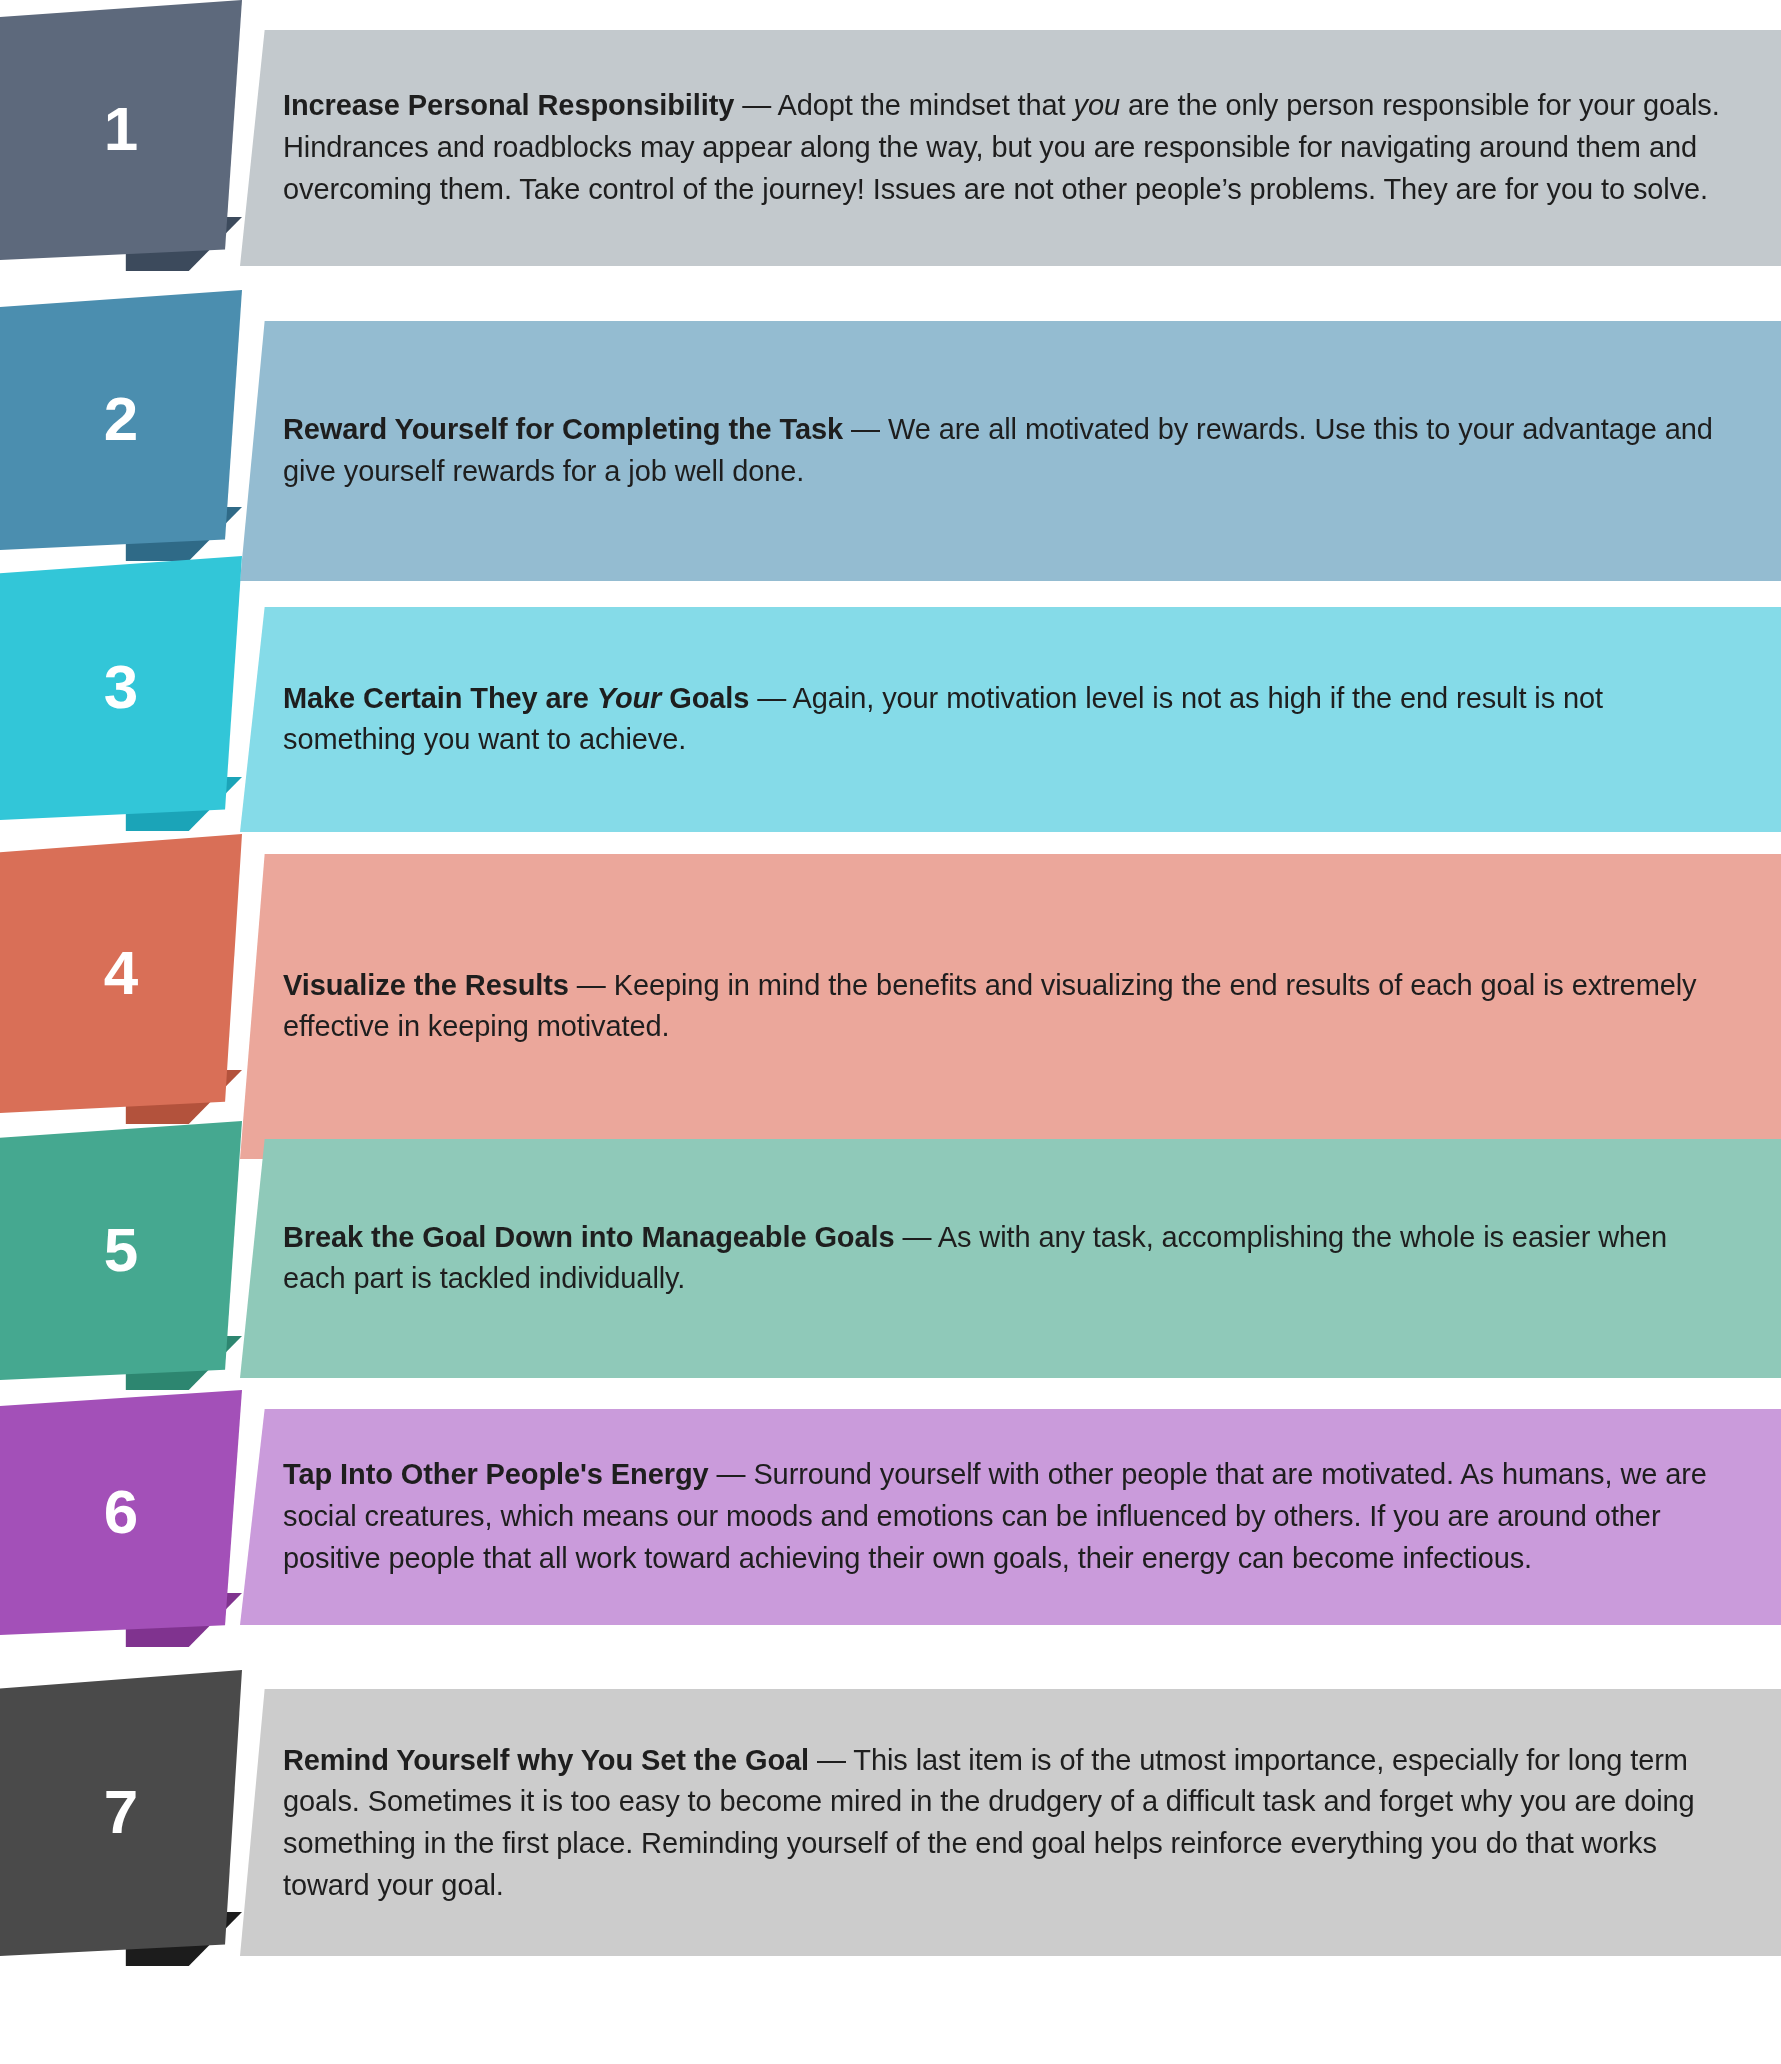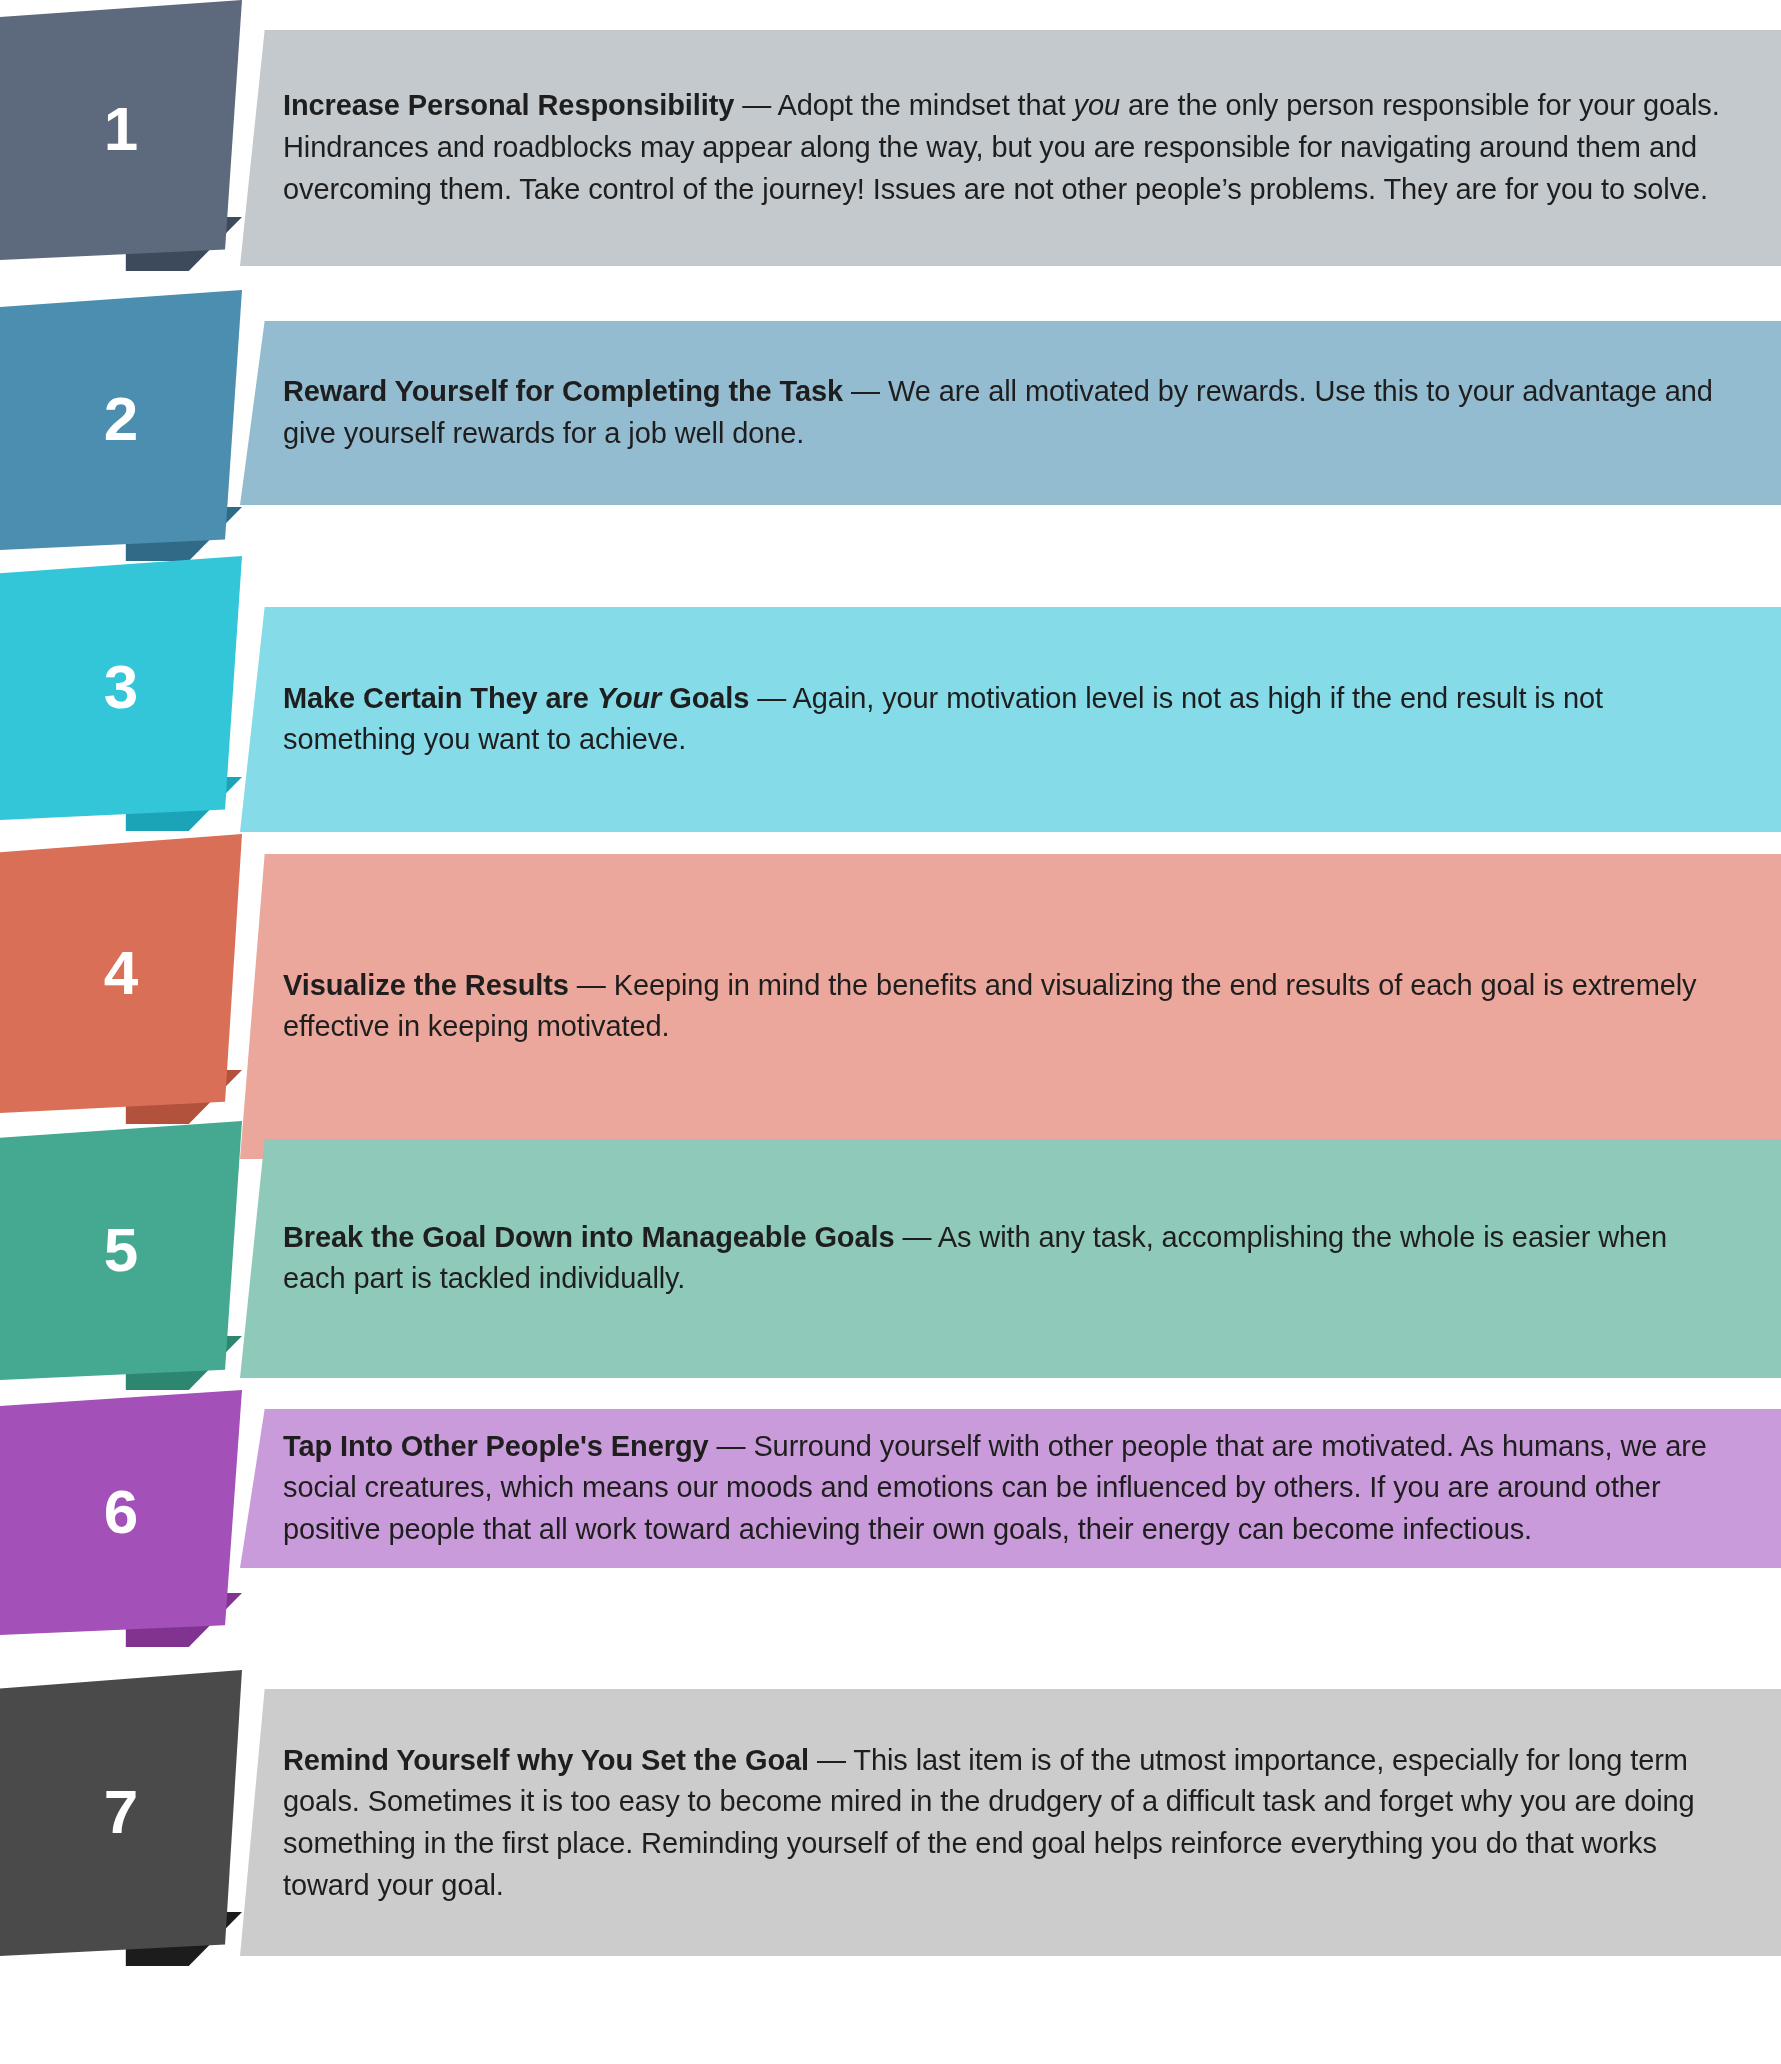--- a/index.html
+++ b/index.html
@@ -85,21 +85,21 @@
 <div id="infographic">
     <div class="step-row" style="top: 30px; height: 236px;">
       <div class="step-panel" style="background: rgb(195, 201, 205);"></div>
       <div class="step-text"><b>Increase Personal Responsibility</b><span> — </span><span>Adopt the mindset that <i>you</i> are the only person responsible for your goals. Hindrances and roadblocks may appear along the way, but you are responsible for navigating around them and overcoming them. Take control of the journey! Issues are not other people’s problems. They are for you to solve.</span></div>
     </div>
     <div style="position: absolute; left: 0px; top: 217px; width: 242px; height: 54px; background: rgb(60, 74, 92); clip-path: polygon(52% 0px, 100% 0px, 78% 100%, 52% 100%);"></div>
     <div class="step-badge" style="top: 0px; height: 260px;">
       <div class="badge-face" style="background: rgb(93, 105, 124); clip-path: polygon(0% 6.5%, 100% 0%, 93% 96%, 0% 100%);"></div>
       <div class="badge-num">1</div>
     </div>
-    <div class="step-row" style="top: 321px; height: 184px;">
+    <div class="step-row" style="top: 321px; height: 260px;">
       <div class="step-panel" style="background: rgb(148, 188, 209);"></div>
       <div class="step-text"><b>Reward Yourself for Completing the Task</b><span> — </span><span>We are all motivated by rewards. Use this to your advantage and give yourself rewards for a job well done.</span></div>
     </div>
     <div style="position: absolute; left: 0px; top: 507px; width: 242px; height: 54px; background: rgb(47, 106, 135); clip-path: polygon(52% 0px, 100% 0px, 78% 100%, 52% 100%);"></div>
     <div class="step-badge" style="top: 290px; height: 260px;">
       <div class="badge-face" style="background: rgb(75, 142, 175); clip-path: polygon(0% 6.5%, 100% 0%, 93% 96%, 0% 100%);"></div>
       <div class="badge-num">2</div>
     </div>
     <div class="step-row" style="top: 607px; height: 225px;">
       <div class="step-panel" style="background: rgb(133, 219, 232);"></div>
@@ -121,21 +121,21 @@
     </div>
     <div class="step-row" style="top: 1139px; height: 239px;">
       <div class="step-panel" style="background: rgb(143, 201, 185);"></div>
       <div class="step-text"><b>Break the Goal Down into Manageable Goals</b><span> — </span><span>As with any task, accomplishing the whole is easier when each part is tackled individually.</span></div>
     </div>
     <div style="position: absolute; left: 0px; top: 1336px; width: 242px; height: 54px; background: rgb(45, 134, 112); clip-path: polygon(52% 0px, 100% 0px, 78% 100%, 52% 100%);"></div>
     <div class="step-badge" style="top: 1121px; height: 259px;">
       <div class="badge-face" style="background: rgb(69, 168, 144); clip-path: polygon(0% 6.5%, 100% 0%, 93% 96%, 0% 100%);"></div>
       <div class="badge-num">5</div>
     </div>
-    <div class="step-row" style="top: 1409px; height: 159px;">
+    <div class="step-row" style="top: 1409px; height: 216px;">
       <div class="step-panel" style="background: rgb(202, 155, 219);"></div>
       <div class="step-text"><b>Tap Into Other People's Energy</b><span> — </span><span>Surround yourself with other people that are motivated. As humans, we are social creatures, which means our moods and emotions can be influenced by others. If you are around other positive people that all work toward achieving their own goals, their energy can become infectious.</span></div>
     </div>
     <div style="position: absolute; left: 0px; top: 1593px; width: 242px; height: 54px; background: rgb(128, 51, 143); clip-path: polygon(52% 0px, 100% 0px, 78% 100%, 52% 100%);"></div>
     <div class="step-badge" style="top: 1390px; height: 245px;">
       <div class="badge-face" style="background: rgb(163, 80, 184); clip-path: polygon(0% 6.5%, 100% 0%, 93% 96%, 0% 100%);"></div>
       <div class="badge-num">6</div>
     </div>
     <div class="step-row" style="top: 1689px; height: 267px; border-radius: 25px;">
       <div class="step-panel" style="background: rgb(204, 204, 204);"></div>

